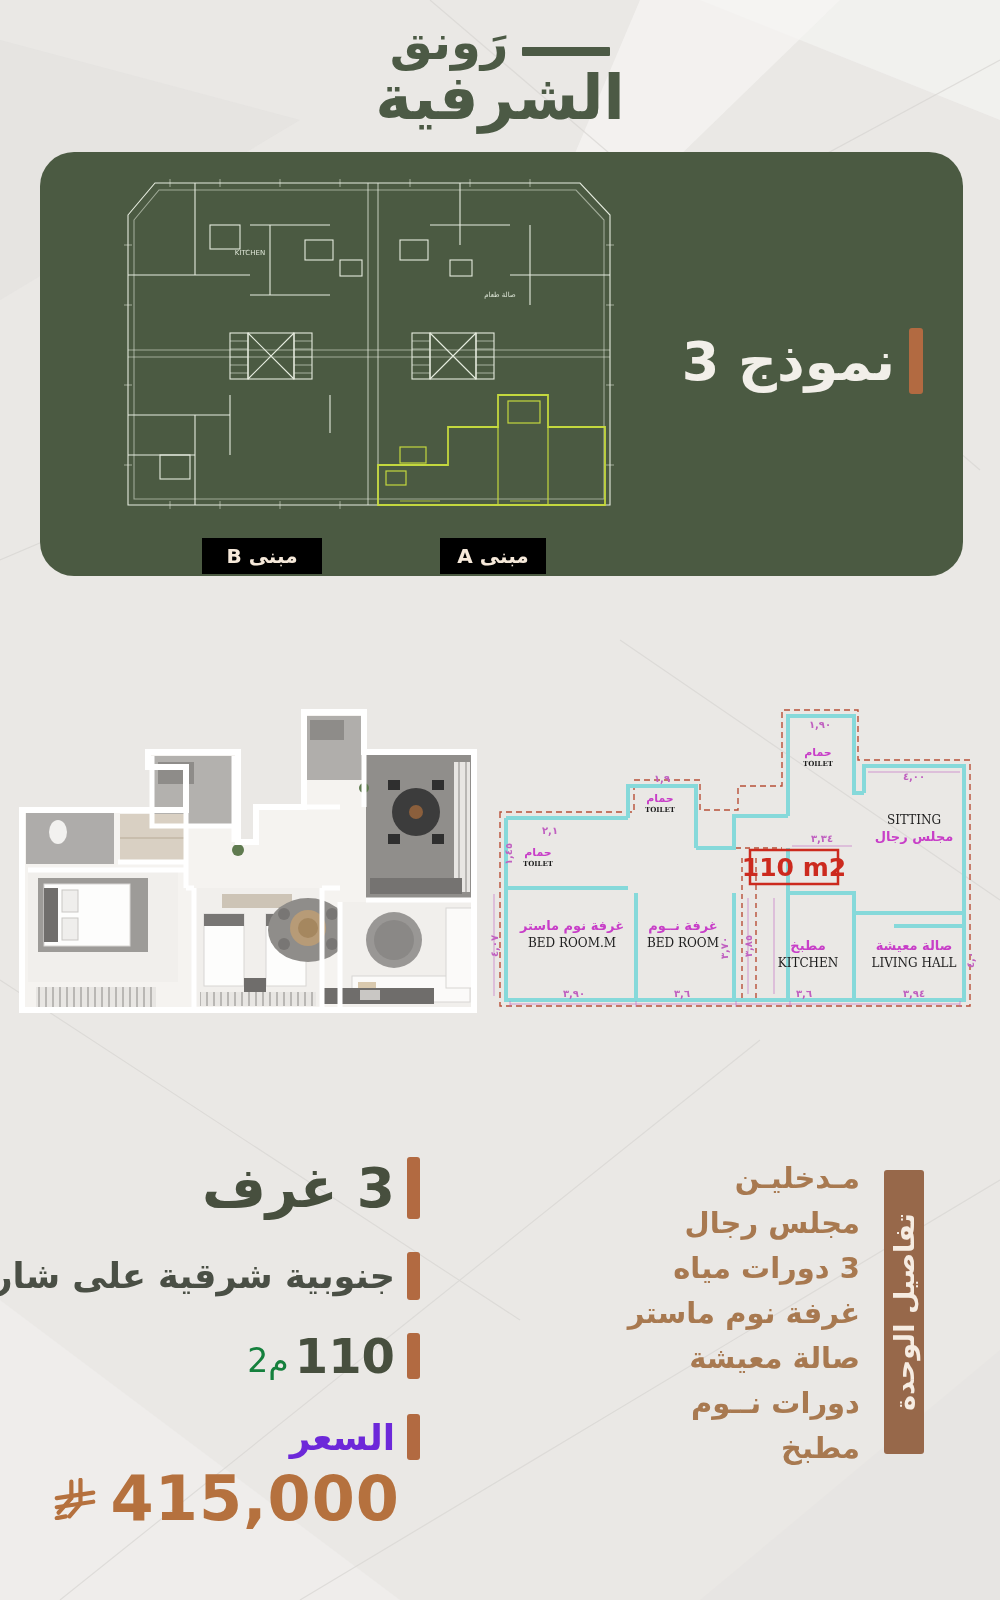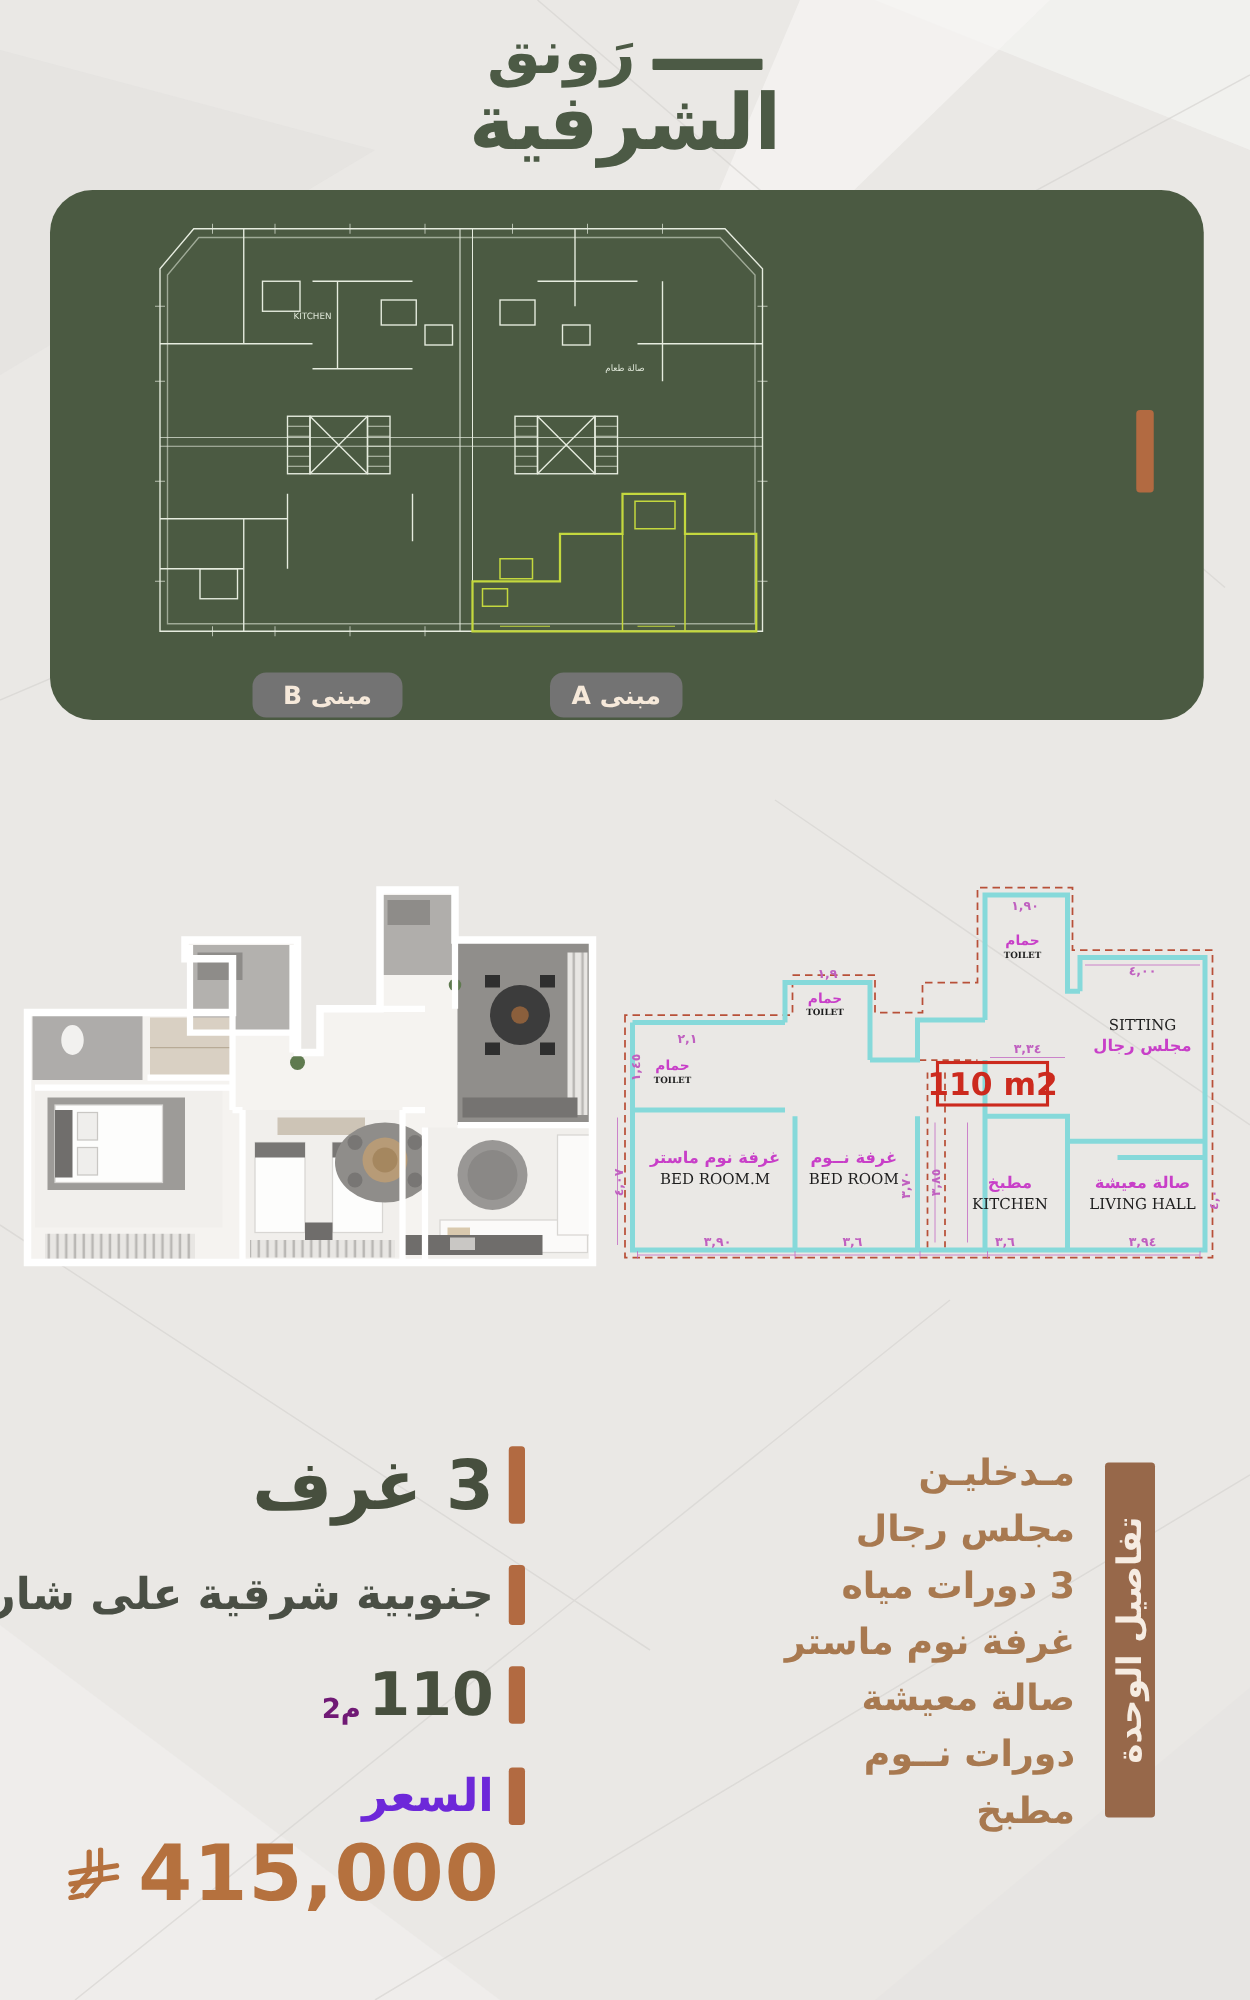--- a/index.html
+++ b/index.html
@@ -13,22 +13,22 @@
   .logo-word{font-size:48px;font-weight:bold;line-height:52px;}
   .logo-kashida{width:88px;height:9px;background:#4c5a45;margin-top:18px;margin-left:2px;border-radius:1px;}
   .logo-line2{font-size:62px;font-weight:bold;line-height:56px;margin-top:2px;}
 
   
   .model-panel{position:absolute;left:40px;top:152px;width:923px;height:424px;background:#4b5a42;border-radius:34px;}
   .blueprint{position:absolute;left:60px;top:13px;}
   .model-title{position:absolute;right:40px;top:176px;display:flex;flex-direction:row;align-items:center;gap:14px;}
   .model-title .t{color:#f2efe9;font-size:54px;font-weight:bold;direction:rtl;white-space:nowrap;}
   .accent-bar-v{width:14px;height:66px;background:#b26a41;border-radius:3px;}
-  .bld-btn{position:absolute;height:36px;background:#737373;color:#f6e9da;font-size:20px;font-weight:bold;
-           display:flex;align-items:center;justify-content:center;direction:rtl;border-radius:11px;}
+  .bld-btn{position:absolute;height:36px;background:#000000;color:#f6e9da;font-size:20px;font-weight:bold;
+           display:flex;align-items:center;justify-content:center;direction:rtl;}
   .bld-b{left:162px;top:386px;width:120px;}
   .bld-a{left:400px;top:386px;width:106px;}
 
   
   .watermark{position:absolute;left:700px;top:626px;width:220px;text-align:center;
              color:rgba(255,255,255,0.8);font-size:84px;font-weight:bold;direction:rtl;}
 
   
   .plan3d{position:absolute;left:8px;top:692px;}
   .plan2d{position:absolute;left:486px;top:698px;}
@@ -38,21 +38,21 @@
   .drow .bar{width:13px;background:#b26a41;border-radius:3px;}
   .rooms-count{right:580px;top:1156px;}
   .rooms-count .txt{font-size:55px;font-weight:bold;color:#474f3e;direction:rtl;white-space:nowrap;}
   .rooms-count .bar{height:62px;}
   .orientation{right:580px;top:1252px;}
   .orientation .txt{font-size:35px;font-weight:bold;color:#4a4f45;direction:rtl;white-space:nowrap;}
   .orientation .bar{height:48px;}
   .area{right:580px;top:1328px;}
   .area .bar{height:46px;}
   .area-num{font-size:48px;font-weight:bold;color:#474f3e;}
-  .area-unit{font-size:22px;font-weight:bold;color:#701a75;margin-right:6px;align-self:flex-end;padding-bottom:4px;}
+  .area-unit{font-size:33px;font-weight:normal;color:#15803d;margin-right:6px;align-self:flex-end;padding-bottom:4px;}
   .area-flex{display:flex;flex-direction:row;align-items:center;direction:ltr;}
   .price-label{right:580px;top:1414px;}
   .price-label .txt{font-size:36px;font-weight:bold;color:#6d28d9;direction:rtl;}
   .price-label .bar{height:46px;}
   .price-row{position:absolute;right:600px;top:1462px;display:flex;align-items:center;gap:14px;direction:ltr;}
   .price-val{font-size:62px;font-weight:bold;color:#b5713e;letter-spacing:1px;}
 
   
   .features{position:absolute;right:140px;top:1156px;width:330px;text-align:right;direction:rtl;}
   .feature-item{font-size:29px;font-weight:bold;color:#a87950;line-height:45px;white-space:nowrap;}
@@ -140,20 +140,21 @@
         <path d="M278 300 L348 300 L348 262 L398 262 L398 230 L448 230 L448 262 L505 262 L505 340 L278 340 Z"></path>
         <path d="M398 262 V340 M448 262 V340" stroke-width="1.2"></path>
         <rect x="300" y="282" width="26" height="16" stroke-width="1.2"></rect>
         <rect x="286" y="306" width="20" height="14" stroke-width="1.2"></rect>
         <rect x="408" y="236" width="32" height="22" stroke-width="1.2"></rect>
         <path d="M300 336 H340 M410 336 H440" stroke-width="0.8"></path>
       </g>
     </svg>
 
     <div class="model-title">
+      <div class="t">نموذج 3</div>
       <div class="accent-bar-v"></div>
     </div>
 
     <div class="bld-btn bld-b">مبنى B</div>
     <div class="bld-btn bld-a">مبنى A</div>
   </div>
 
 
   <svg class="plan3d" width="478" height="338" viewBox="0 0 478 338">
     <defs>

